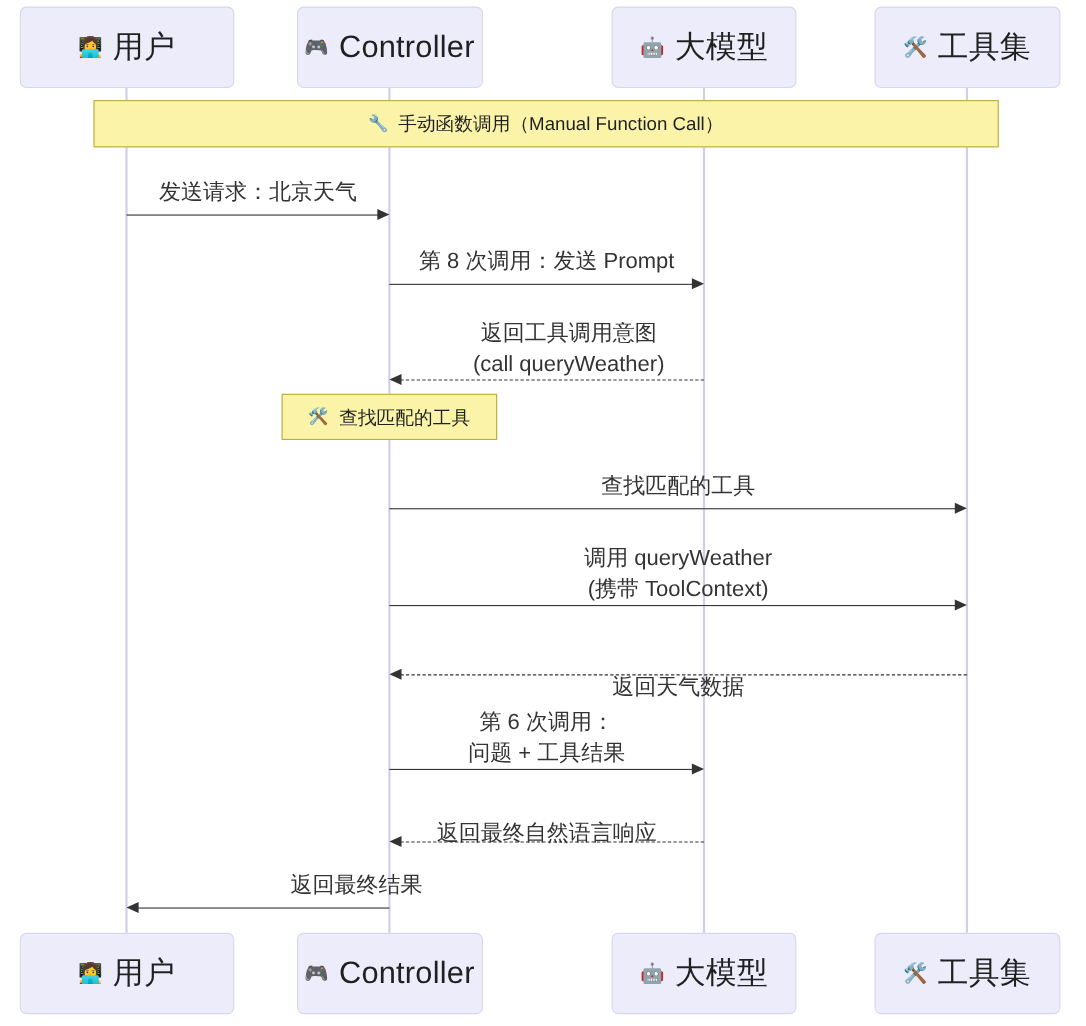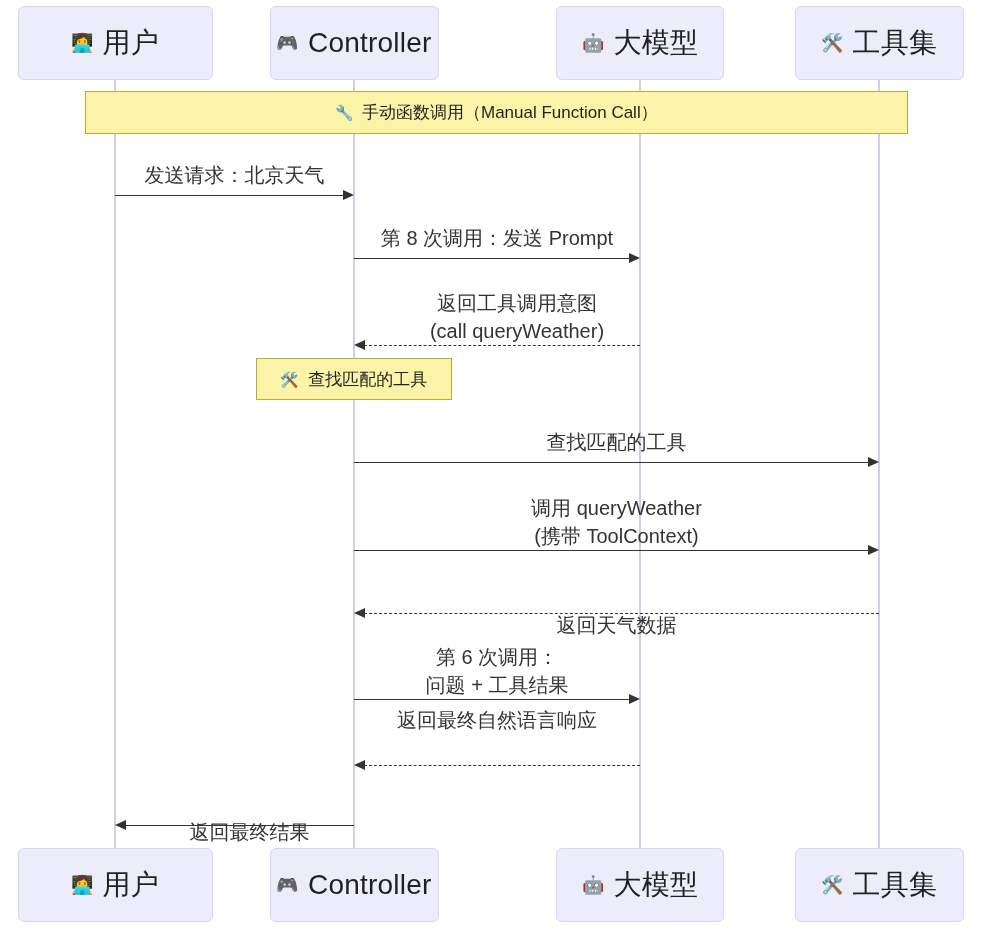--- a/index.html
+++ b/index.html
@@ -153,24 +153,24 @@
 (携带 ToolContext)</div>
       <div class="arrow-line dashed" style="left: 364px; top: 613px; width: 515px;"></div>
       <div class="arrow-head left" style="top: 608px; left: 354px;"></div>
       <div class="msg-label" style="left: 354px; width: 525px; top: 579px; margin-top: 32px;">返回天气数据</div>
       <div class="arrow-line" style="left: 354px; top: 699px; width: 276px;"></div>
       <div class="arrow-head right" style="top: 694px; left: 629px;"></div>
       <div class="msg-label" style="left: 354px; width: 286px; top: 643px;">第 6 次调用：
 问题 + 工具结果</div>
       <div class="arrow-line dashed" style="left: 364px; top: 765px; width: 276px;"></div>
       <div class="arrow-head left" style="top: 760px; left: 354px;"></div>
-      <div class="msg-label" style="left: 354px; width: 286px; top: 706px;">返回最终自然语言响应</div>
+      <div class="msg-label" style="left: 354px; width: 286px; top: 744px;">返回最终自然语言响应</div>
       <div class="arrow-line" style="left: 125px; top: 825px; width: 229px;"></div>
       <div class="arrow-head left" style="top: 820px; left: 115px;"></div>
-      <div class="msg-label" style="left: 115px; width: 269px; top: 818px;">返回最终结果</div>
+      <div class="msg-label" style="left: 115px; width: 269px; top: 791px; text-align: right;">返回最终结果</div>
     </div>
 
   <div class="note-box" id="note-box" style="left:256px; top:358px; width:196px; height:42px;">
     <span class="note-emoji">🛠️</span>
     <span>查找匹配的工具</span>
   </div>
 
   <div id="bottom-participants">
       <div class="participant-box" style="left: 17.5px; top: 848px; width: 195px; height: 74px;">
         <span class="participant-emoji">👩‍💻</span>

